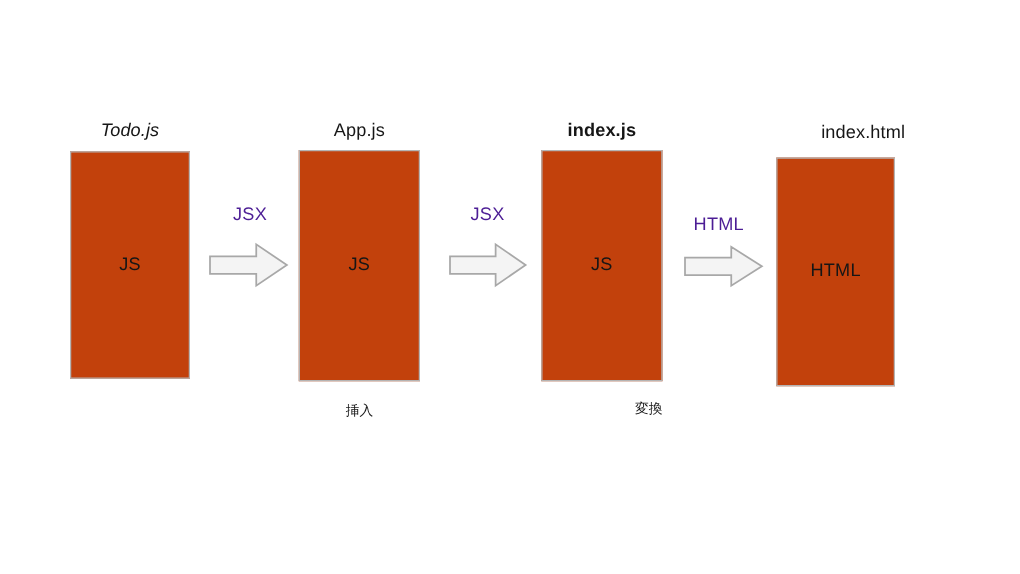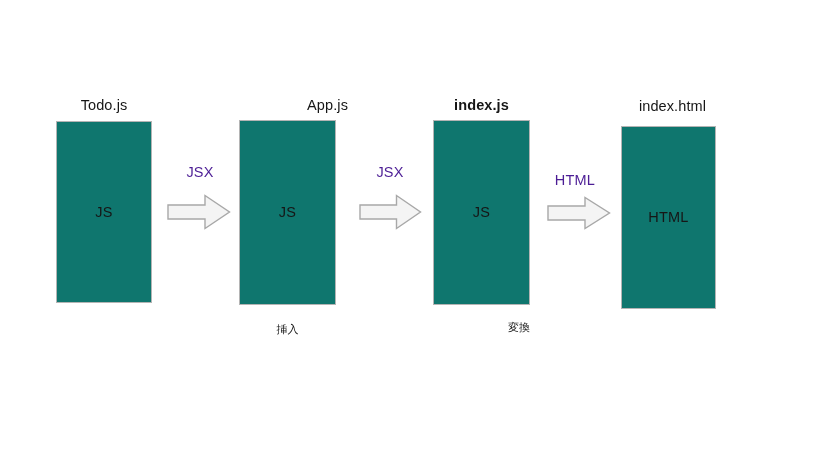--- a/index.html
+++ b/index.html
@@ -18,21 +18,21 @@
   }
   #canvas {
     position: absolute;
     left: 0; top: 0;
     width: 816px;
     height: 459px;
   }
   .node {
     position: absolute;
     box-sizing: border-box;
-    background: #0f766e;
+    background: #c2410c;
     border: 1.4px solid #b4b4b4;
     display: flex;
     align-items: center;
     justify-content: center;
   }
   .node-text {
     font-size: 14.5px;
     line-height: 1;
     color: #161616;
     letter-spacing: 0.2px;
@@ -69,35 +69,35 @@
     color: #4c1d95;
     white-space: nowrap;
     letter-spacing: 0.2px;
   }
 </style>
 </head>
 <body>
 
 <div id="canvas">
 
-  <div class="cap-label" style="left:56px; top:98px; width:96px;">Todo.js</div>
+  <div class="cap-label" style="left:56px; top:98px; width:96px;font-style:italic;">Todo.js</div>
 
   <div class="node" style="left:56px; top:121px; width:96px; height:182px;">
     <span class="node-text">JS</span>
   </div>
 
   <div class="edge-label" style="left:164px; top:165px; width:72px;">JSX</div>
 
   <div class="edge" style="left:167px; top:194px; width:64px; height:36px;">
     <svg width="64" height="36" viewBox="0 0 64 36">
       <path d="M1 11 L38 11 L38 1.5 L62.5 18 L38 34.5 L38 25 L1 25 Z" fill="#f4f4f4" stroke="#a8a8a8" stroke-width="1.4" stroke-linejoin="miter"></path>
     </svg>
   </div>
 
-  <div class="cap-label" style="left:251px; top:98px; width:97px;text-align:right;">App.js</div>
+  <div class="cap-label" style="left:239px; top:98px; width:97px;">App.js</div>
 
   <div class="node" style="left:239px; top:120px; width:97px; height:185px;">
     <span class="node-text">JS</span>
   </div>
 
   <div class="sub-label" style="left:239px; top:324px; width:97px;">挿入</div>
 
   <div class="edge-label" style="left:354px; top:165px; width:72px;">JSX</div>
 
   <div class="edge" style="left:359px; top:194px; width:63px; height:36px;">
@@ -115,19 +115,19 @@
   <div class="sub-label" style="left:433px; top:322px; width:97px;text-align:right;">変換</div>
 
   <div class="edge-label" style="left:538px; top:173px; width:74px;">HTML</div>
 
   <div class="edge" style="left:547px; top:196px; width:64px; height:34px;">
     <svg width="64" height="34" viewBox="0 0 64 34">
       <path d="M1 10 L38 10 L38 1.5 L62.5 17 L38 32.5 L38 24 L1 24 Z" fill="#f4f4f4" stroke="#a8a8a8" stroke-width="1.4" stroke-linejoin="miter"></path>
     </svg>
   </div>
 
-  <div class="cap-label" style="left:617px; top:99px; width:111px;">index.html</div>
+  <div class="cap-label" style="left:635px; top:99px; width:111px;">index.html</div>
 
   <div class="node" style="left:621px; top:126px; width:95px; height:183px;">
     <span class="node-text">HTML</span>
   </div>
 
 </div>
 
 </body></html>

